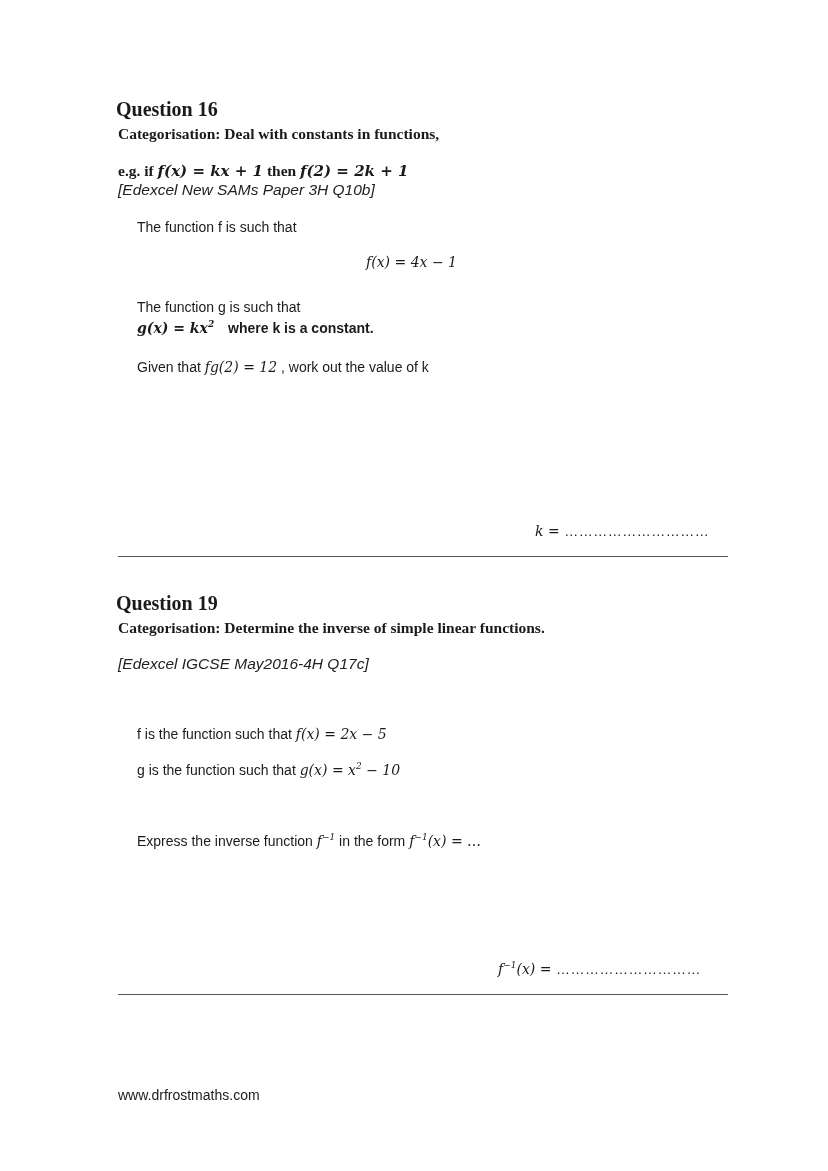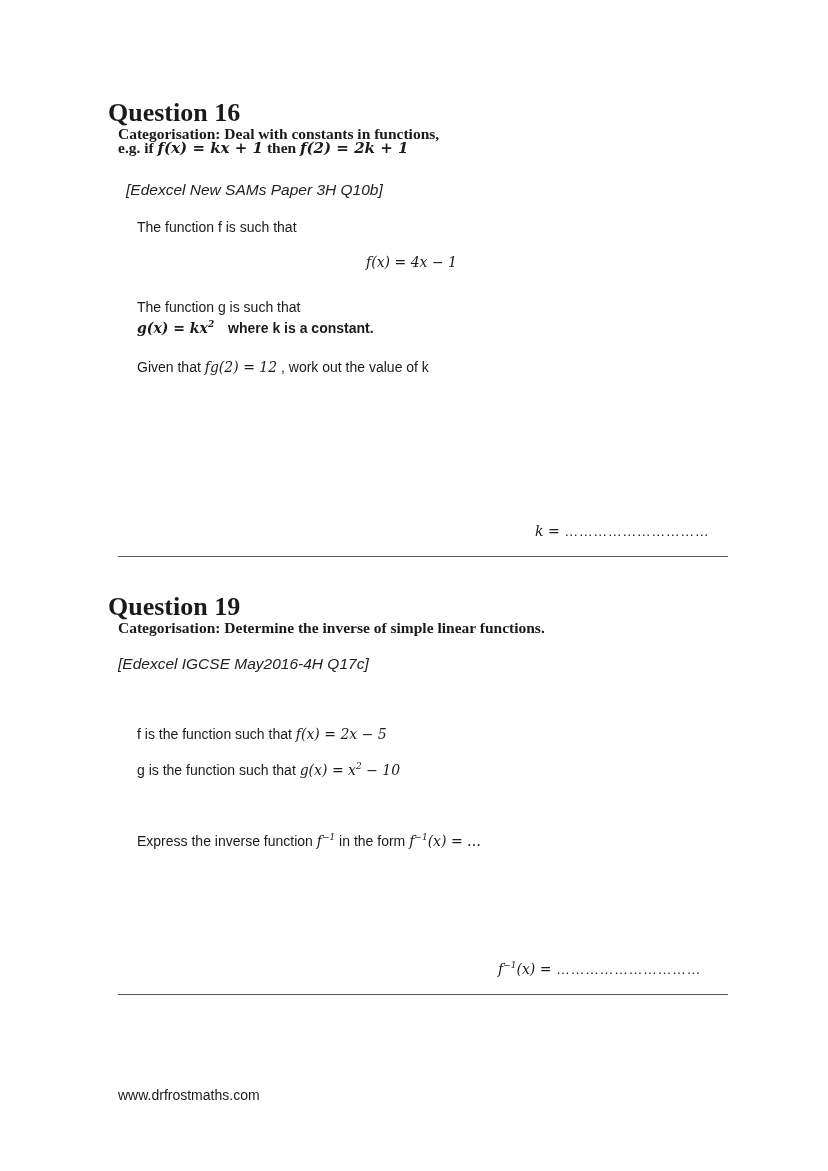--- a/index.html
+++ b/index.html
@@ -1,39 +1,39 @@
 <!DOCTYPE html>
 <html><head>
 <meta charset="utf-8">
 <style>
   html, body { margin:0; padding:0; background:#ffffff; }
   body { width:828px; height:1171px; position:relative; overflow:hidden; color:#1a1a1a;
          font-family:"Liberation Sans", sans-serif; }
   .abs { position:absolute; white-space:nowrap; }
-  .qtitle { font-family:"Liberation Serif", serif; font-weight:bold; font-size:26px; left:108px; }
+  .qtitle { font-family:"Liberation Serif", serif; font-weight:bold; font-size:20px; left:116px; }
   .cat { font-family:"Liberation Serif", serif; font-weight:bold; font-size:15.5px; left:118px;text-align:center; }
   .src { font-family:"Liberation Sans", sans-serif; font-style:italic; font-size:15.5px; left:118px; color:#222; }
   .body { font-family:"Liberation Sans", sans-serif; font-size:14px; left:118px;margin-left:19px; }
   .m { font-family:"DejaVu Serif", serif; font-style:italic; font-size:14px; }
   .mb { font-family:"DejaVu Serif", serif; font-weight:bold; font-style:italic; font-size:15px; }
   sup { font-size:9px; vertical-align:6px; line-height:0; }
   .rule { position:absolute; left:118px; width:610px; height:1px; background:#555; }
   .answer { font-family:"DejaVu Serif", serif; font-size:14px; }
   .dots { font-family:"Liberation Sans", sans-serif; letter-spacing:0.5px; }
   .footer { font-family:"Liberation Sans", sans-serif; font-size:14px; left:118px; }
 </style>
 </head>
 <body>
 
 <div class="abs qtitle" style="top:98px;">Question 16</div>
 <div class="abs cat" style="top:125px;">Categorisation: Deal with constants in functions,</div>
-<div class="abs cat" style="top:139px;">
+<div class="abs cat" style="top:162px;">
   <span>e.g. if </span><span class="mb">f(x) = kx + 1</span><span> then </span><span class="mb">f(2) = 2k + 1</span>
 </div>
-<div class="abs src" style="top:181px;margin-left:8px;">[Edexcel New SAMs Paper 3H Q10b]</div>
+<div class="abs src" style="top:181px;">[Edexcel New SAMs Paper 3H Q10b]</div>
 
 <div class="abs body" style="top:219px;">The function f  is such that</div>
 <div class="abs m" style="top:254px; left:366px;">f(x) = 4x − 1</div>
 <div class="abs body" style="top:299px;">The function g  is such that</div>
 <div class="abs body" style="top:320px;font-weight:bold;">
   <span class="m">g(x) = kx<sup>2</sup></span>
   <span style="margin-left:10px;">where k  is a constant.</span>
 </div>
 <div class="abs body" style="top:359px;">
   <span>Given that </span><span class="m">fg(2) = 12</span><span> , work out the value of k</span>

